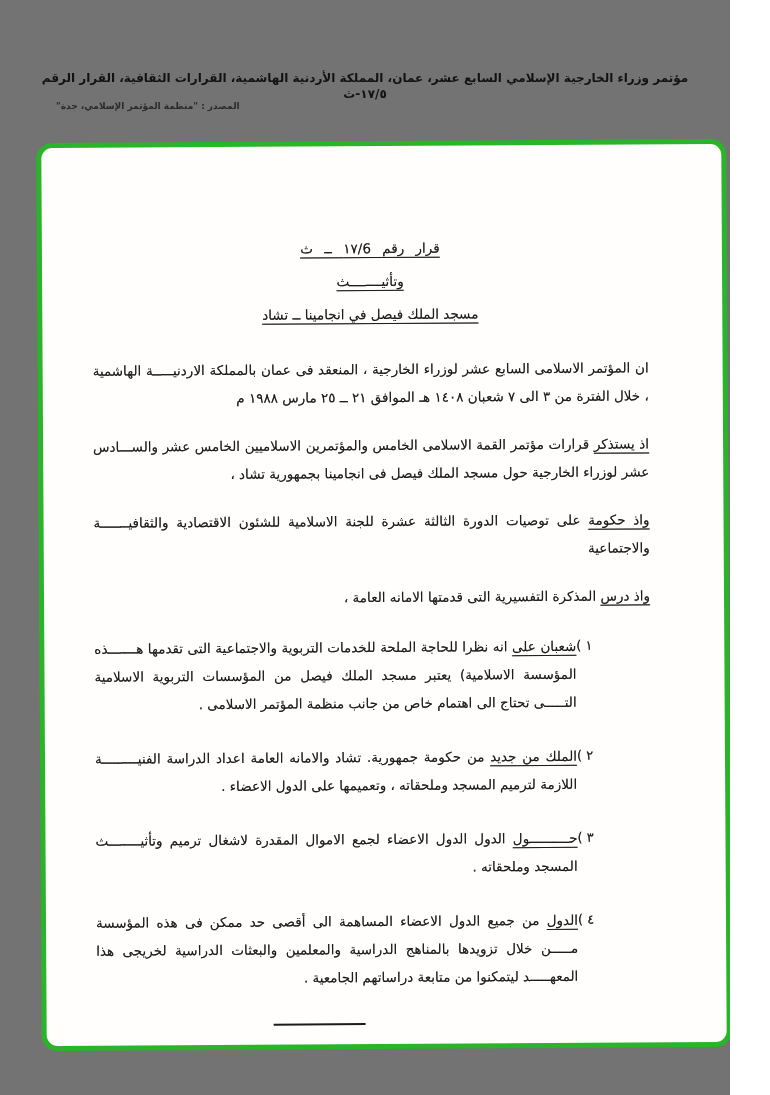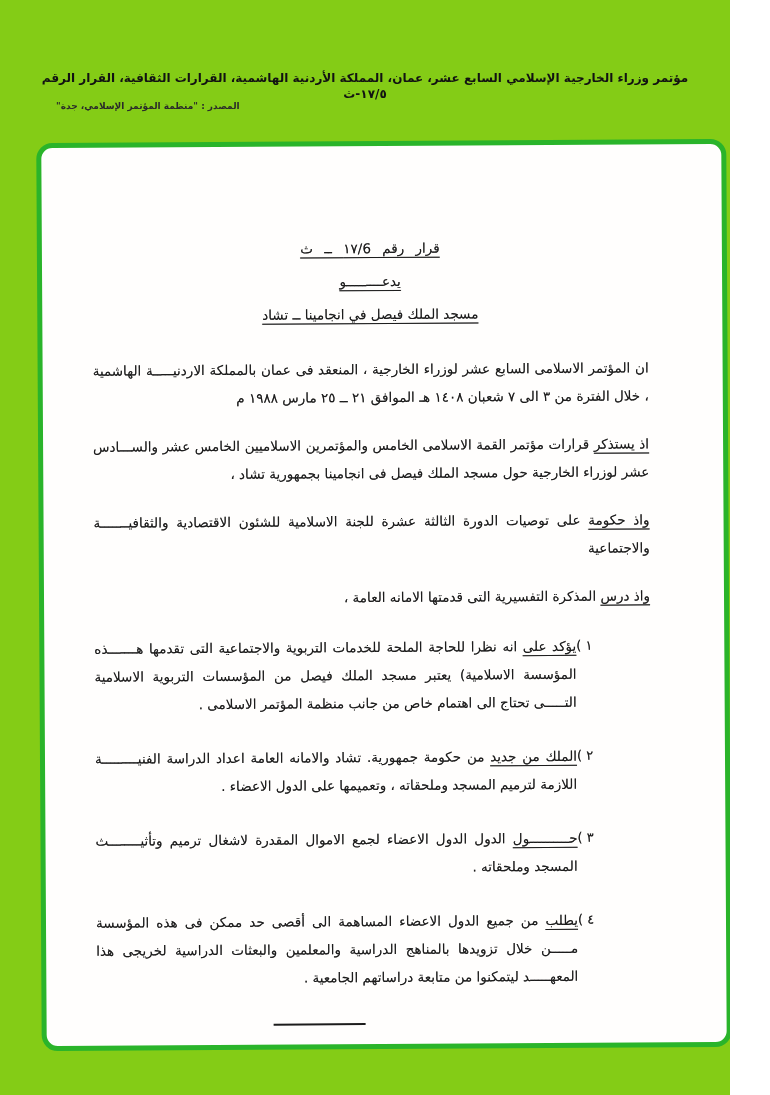--- a/index.html
+++ b/index.html
@@ -2,21 +2,21 @@
 <html><head>
 <meta charset="utf-8">
 <style>
   * { margin:0; padding:0; box-sizing:border-box; }
   html, body { background:#ffffff; }
   body { width:770px; height:1095px; overflow:hidden; font-family:"DejaVu Sans", sans-serif; }
 
   .page {
     position:relative;
     width:730px; height:1095px;
-    background:#84cc16;
+    background:#737373;
     overflow:hidden;
   }
 
   .header-line {
     position:absolute; top:70px; left:30px; right:30px;
     direction:rtl; text-align:center;
     font-size:12px; font-weight:bold; color:#121212;
     line-height:16px;
   }
 
@@ -80,21 +80,21 @@
   <div class="source-line">المصدر : "منظمة المؤتمر الإسلامي، جدة"</div>
 
   <div class="frame" style="border-color: rgb(42, 180, 42);">
     <div class="doc">
 
       <div class="title-block">
         <div class="tline t1">
           <span class="u">قرار رقم ١٧/6 ــ ث</span>
         </div>
         <div class="tline">
-          <span class="u">يدعـــــــــو</span>
+          <span class="u">وتأثيــــــــث</span>
         </div>
         <div class="tline">
           <span class="u">مسجد الملك فيصل في انجامينا ــ تشاد</span>
         </div>
       </div>
 
       <p class="para">
         <span>ان المؤتمر الاسلامى السابع عشر لوزراء الخارجية ، المنعقد فى عمان بالمملكة الاردنيـــــة الهاشمية ، خلال الفترة من ٣ الى ٧ شعبان ١٤٠٨ هـ الموافق ٢١ ــ ٢٥ مارس ١٩٨٨ م</span>
       </p>
 
@@ -108,42 +108,42 @@
 
       <p class="para tight">
         <span class="u">واذ درس</span><span> المذكرة التفسيرية التى قدمتها الامانه العامة ،</span>
       </p>
 
       <div class="items">
 
         <div class="item">
           <span class="num">( ١</span>
           <p class="itext">
-            <span class="u">يؤكد على</span><span> انه نظرا للحاجة الملحة للخدمات التربوية والاجتماعية التى تقدمها هـــــــذه المؤسسة الاسلامية) يعتبر مسجد الملك فيصل من المؤسسات التربوية الاسلامية التـــــى تحتاج الى اهتمام خاص من جانب منظمة المؤتمر الاسلامى .</span>
+            <span class="u">شعبان على</span><span> انه نظرا للحاجة الملحة للخدمات التربوية والاجتماعية التى تقدمها هـــــــذه المؤسسة الاسلامية) يعتبر مسجد الملك فيصل من المؤسسات التربوية الاسلامية التـــــى تحتاج الى اهتمام خاص من جانب منظمة المؤتمر الاسلامى .</span>
           </p>
         </div>
 
         <div class="item">
           <span class="num">( ٢</span>
           <p class="itext">
             <span class="u">الملك من جديد</span><span> من حكومة جمهورية. تشاد والامانه العامة اعداد الدراسة الفنيـــــــــة اللازمة لترميم المسجد وملحقاته ، وتعميمها على الدول الاعضاء .</span>
           </p>
         </div>
 
         <div class="item">
           <span class="num">( ٣</span>
           <p class="itext">
             <span class="u">حــــــــــول</span><span> الدول الدول الاعضاء لجمع الاموال المقدرة لاشغال ترميم وتأثيــــــــث المسجد وملحقاته .</span>
           </p>
         </div>
 
         <div class="item">
           <span class="num">( ٤</span>
           <p class="itext">
-            <span class="u">يطلب</span><span> من جميع الدول الاعضاء المساهمة الى أقصى حد ممكن فى هذه المؤسسة مـــــن خلال تزويدها بالمناهج الدراسية والمعلمين والبعثات الدراسية لخريجى هذا المعهـــــد ليتمكنوا من متابعة دراساتهم الجامعية .</span>
+            <span class="u">الدول</span><span> من جميع الدول الاعضاء المساهمة الى أقصى حد ممكن فى هذه المؤسسة مـــــن خلال تزويدها بالمناهج الدراسية والمعلمين والبعثات الدراسية لخريجى هذا المعهـــــد ليتمكنوا من متابعة دراساتهم الجامعية .</span>
           </p>
         </div>
 
       </div>
 
       <div class="closing-rule"></div>
 
     </div>
   </div>
 

